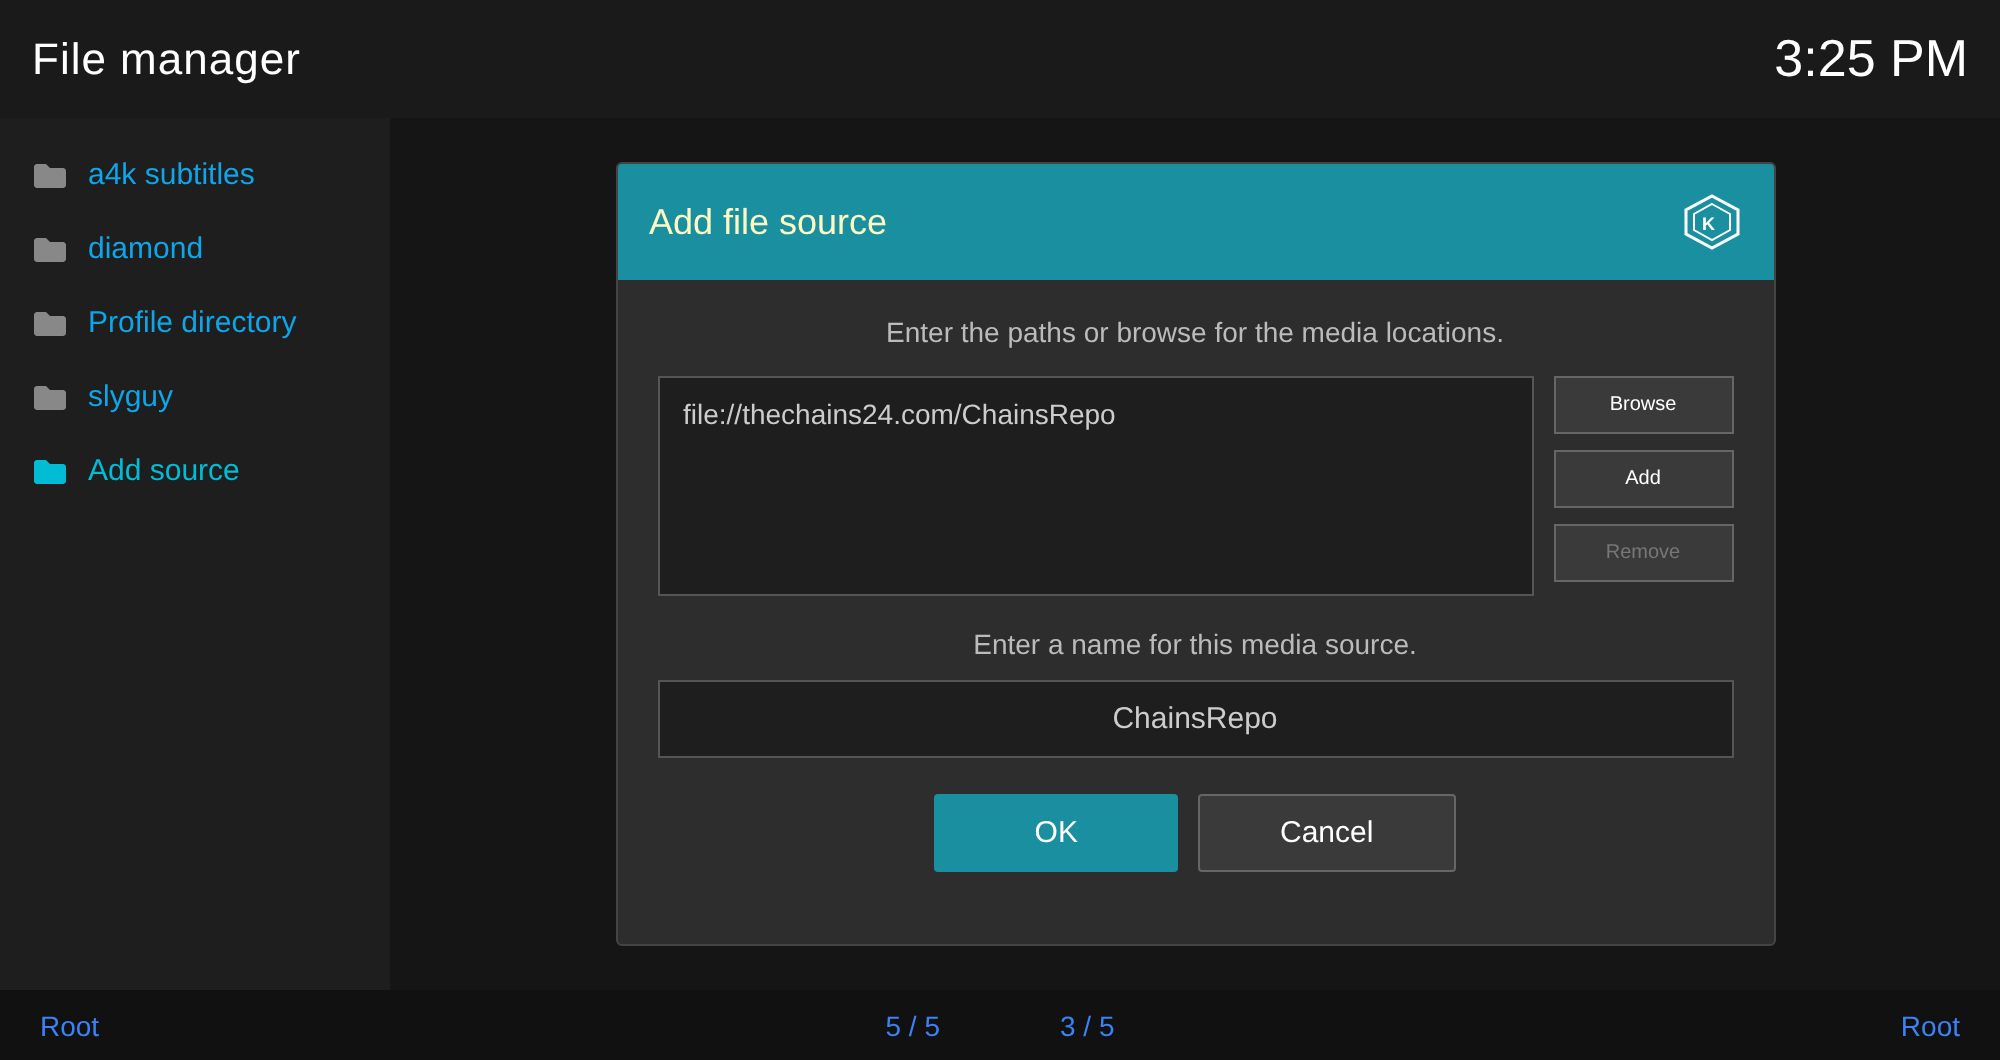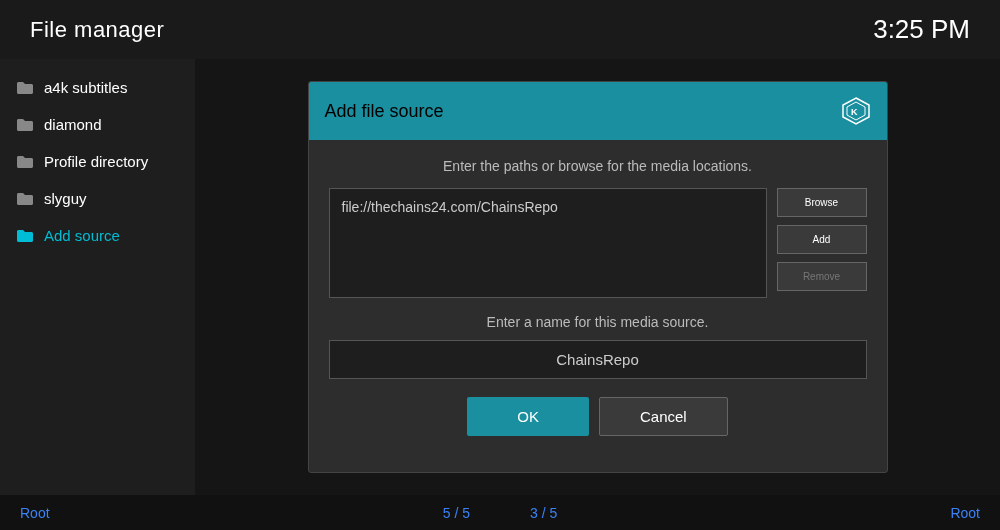--- a/index.html
+++ b/index.html
@@ -12,21 +12,21 @@
       color: #fff;
       overflow: hidden;
       position: relative;
     }
 
     
     .header {
       display: flex;
       justify-content: space-between;
       align-items: center;
-      padding: 14px 30px;
+      padding: 14px 16px;
       background-color: #1a1a1a;
     }
 
     .header-title {
       font-size: 22px;
       font-weight: 300;
       color: #fff;
       letter-spacing: 0.5px;
     }
 
@@ -48,21 +48,21 @@
       background-color: #1e1e1e;
       padding-top: 10px;
       flex-shrink: 0;
     }
 
     .sidebar-item {
       display: flex;
       align-items: center;
       padding: 10px 16px;
       cursor: pointer;
-      color: #ffffff;
+      color: #0ea5e9;
       font-size: 15px;
     }
 
     .sidebar-item.active-item {
       color: #00bcd4;
     }
 
     .folder-icon {
       width: 18px;
       height: 14px;
@@ -103,21 +103,21 @@
       background-color: #1a8fa0;
       padding: 14px 16px;
       display: flex;
       justify-content: space-between;
       align-items: center;
     }
 
     .dialog-title {
       font-size: 18px;
       font-weight: 400;
-      color: #000000;
+      color: #fef9c3;
     }
 
     .dialog-kodi-logo {
       width: 30px;
       height: 30px;
     }
 
     .dialog-body {
       padding: 18px 20px;
     }

